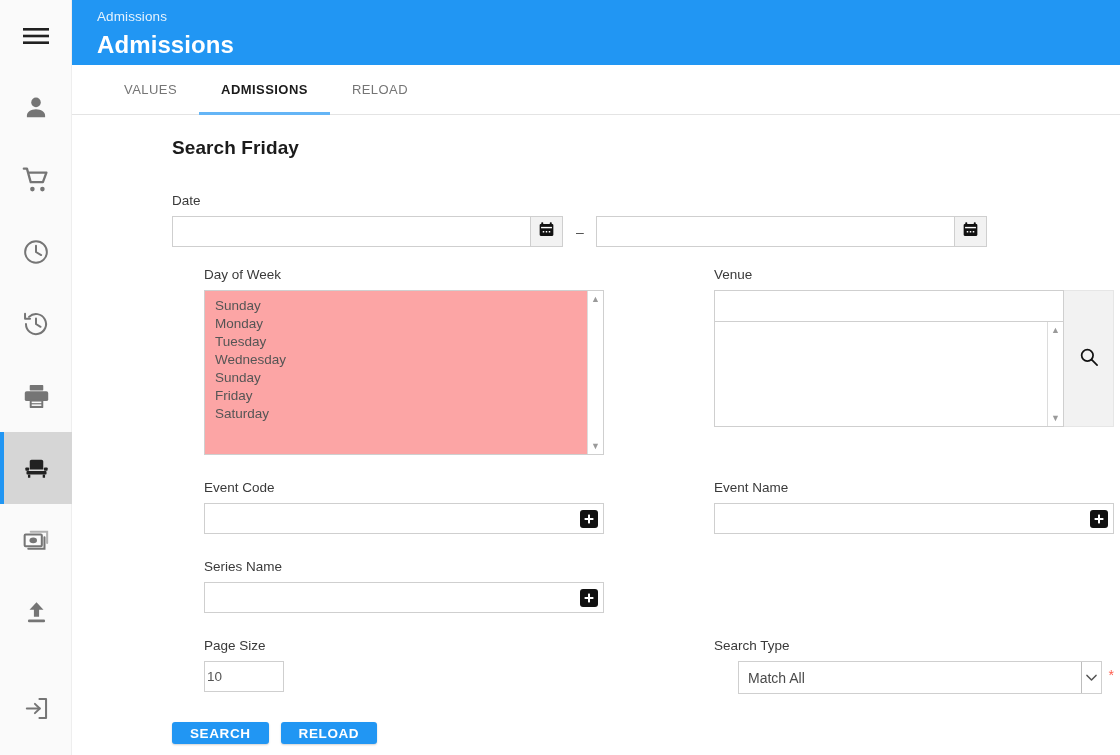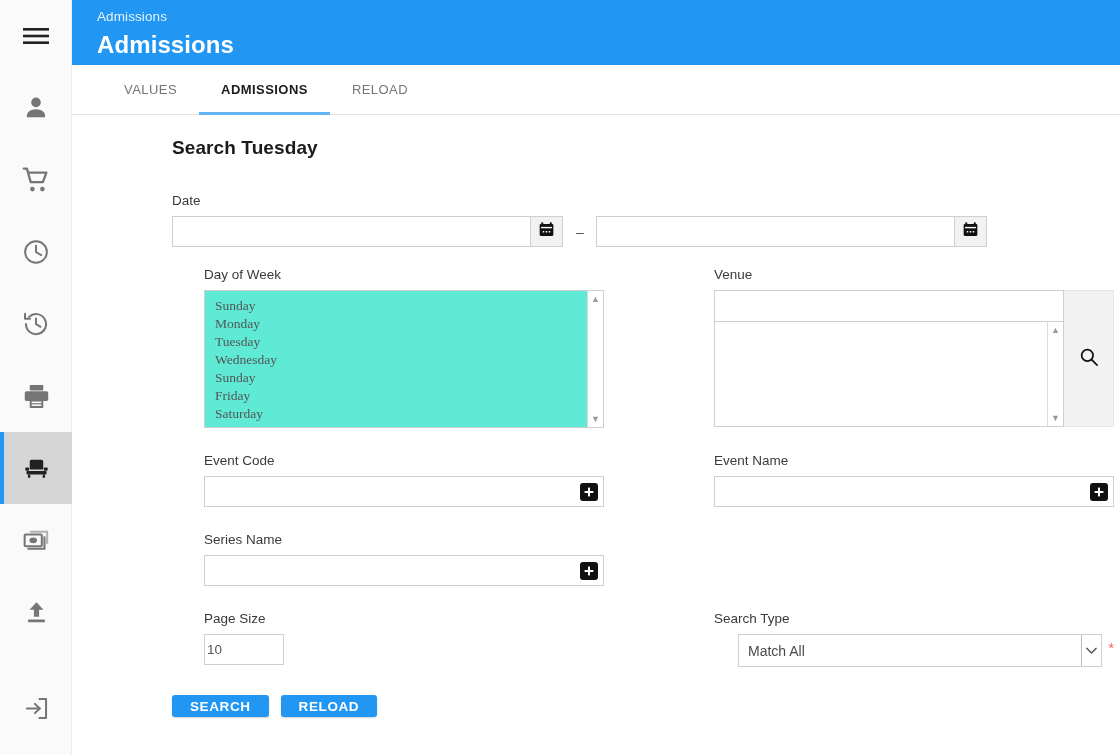--- a/index.html
+++ b/index.html
@@ -121,23 +121,23 @@
   }
   #date-dash { color:#555; font-size: 14px; padding: 0 12px 0 13px; user-select:none; }
 
   
   .grid2 { display: flex; }
   .col-left { width: 510px; flex: 0 0 510px; margin-left: 32px; }
   .col-right { width: 400px; flex: 0 0 400px; }
 
   
   .listbox {
-    width: 400px; height: 138px;
-    border: 1px solid #cfcfcf; background: #5eead4;
-    display: flex; position: relative; overflow: hidden; font-family: Liberation Serif, serif;
+    width: 400px; height: 165px;
+    border: 1px solid #cfcfcf; background: #fca5a5;
+    display: flex; position: relative; overflow: hidden;
   }
   .listbox-items {
     flex: 1 1 auto; padding: 6px 0 0 10px;
     font-size: 13.5px; color: #555; line-height: 18px;
   }
   .listbox-items div { line-height: 18px; cursor: pointer; }
   .sbar {
     width: 16px; flex: 0 0 16px; border-left: 1px solid #dcdcdc;
     background: #fff; display: flex; flex-direction: column;
     justify-content: space-between; cursor: pointer;
@@ -344,21 +344,21 @@
       <div class="tab active">
         <span>ADMISSIONS</span>
       </div>
       <div class="tab">
         <span>RELOAD</span>
       </div>
     </div>
 
     <div id="content">
 
-      <h2 id="section-title">Search Tuesday</h2>
+      <h2 id="section-title">Search Friday</h2>
 
       <div class="field-label">Date</div>
       <div id="date-row" class="row">
         <div class="date-wrap">
           <div class="date-input">
             <input type="text" placeholder="" value="" style="">
           </div>
           <div class="cal-btn">
             <span>
               <svg width="15" height="15" viewBox="0 0 16 16" fill="#111">

